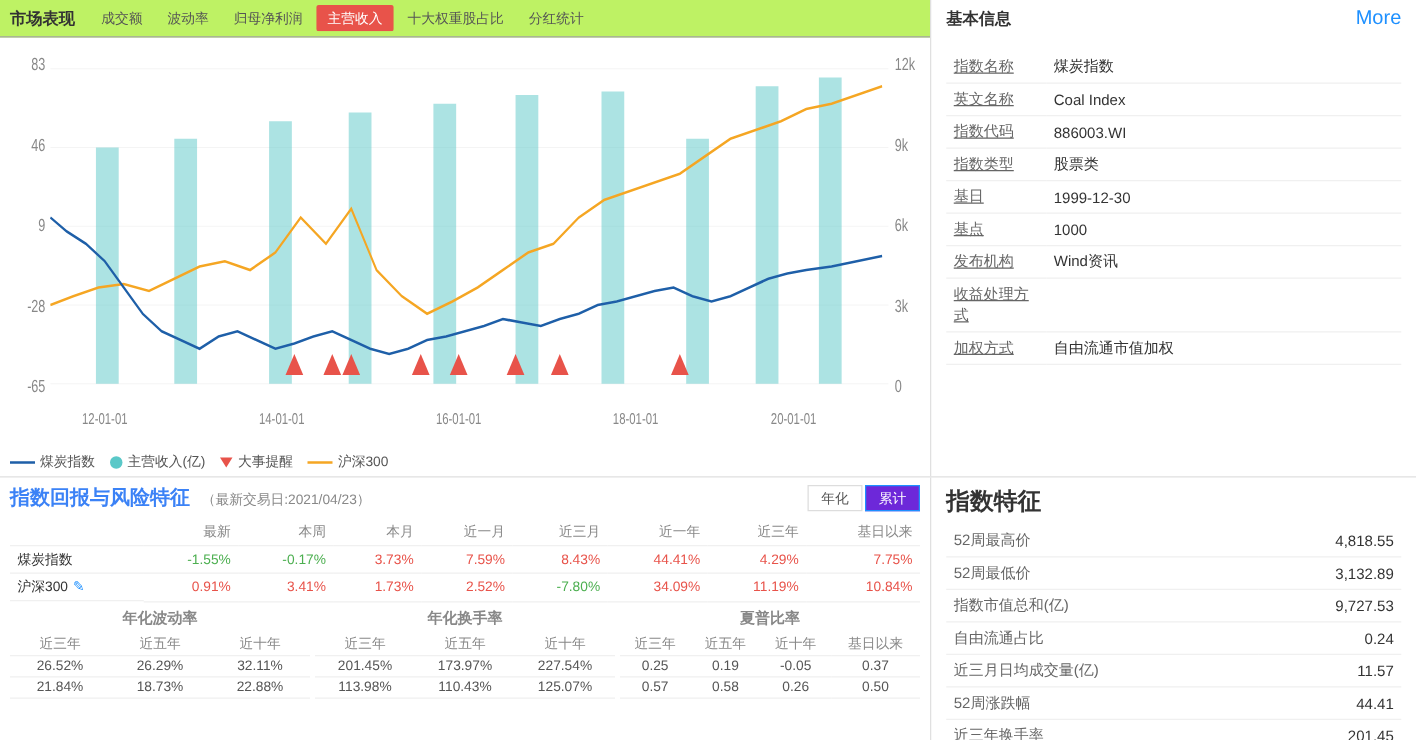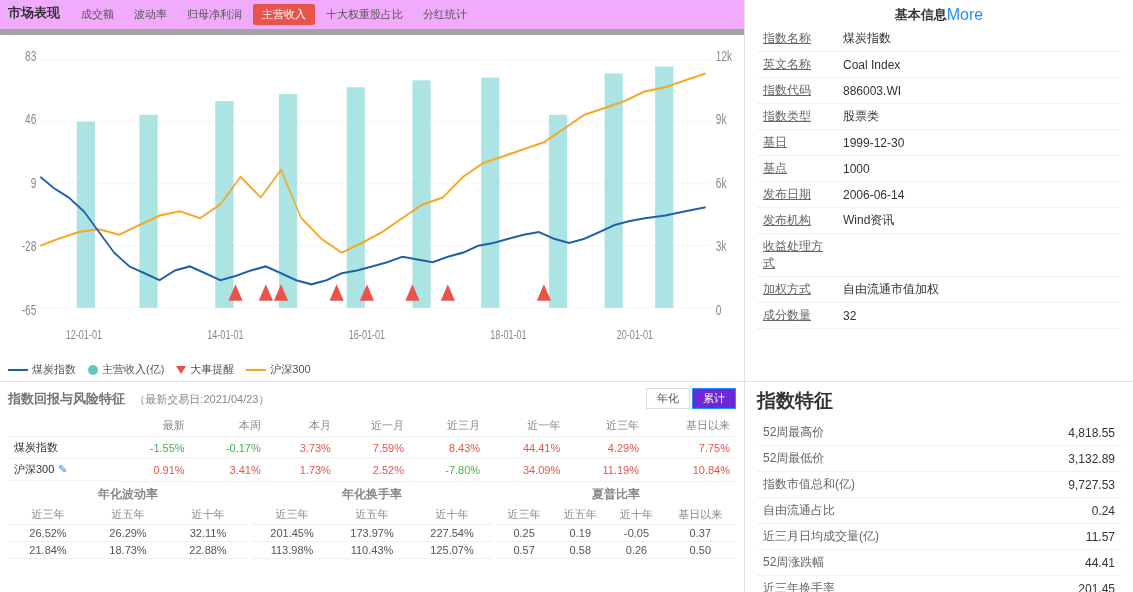--- a/index.html
+++ b/index.html
@@ -26,24 +26,24 @@
     }
     
     .chart-panel {
       width: 745px;
       border-right: 1px solid #e0e0e0;
       display: flex;
       flex-direction: column;
     }
     .chart-header {
       display: flex;
-      align-items: flex-start;
+      align-items: center;
       padding: 4px 8px;
-      border-bottom: 6px solid #a3a3a3;
-      background: #f0abfc;
+      border-bottom: 1px solid #a3a3a3;
+      background: #bef264;
     }
     .chart-title {
       font-size: 13px;
       font-weight: bold;
       color: #333;
       margin-right: 12px;
     }
     .tab-bar {
       display: flex;
       gap: 2px;
@@ -101,23 +101,23 @@
 
     
     .info-panel {
       flex: 1;
       display: flex;
       flex-direction: column;
       padding: 6px 12px;
     }
     .info-header {
       display: flex;
-      justify-content: center;
+      justify-content: space-between;
       align-items: center;
-      margin-bottom: 2px;
+      margin-bottom: 17px;
     }
     .info-title {
       font-size: 13px;
       font-weight: bold;
       color: #333;
     }
     .more-link {
       color: #1e90ff;
       cursor: pointer;
       font-size: 16px;
@@ -157,23 +157,23 @@
       flex-direction: column;
       padding: 6px 8px;
     }
     .returns-header {
       display: flex;
       align-items: center;
       justify-content: space-between;
       margin-bottom: 6px;
     }
     .returns-title {
-      font-size: 13px;
+      font-size: 16px;
       font-weight: bold;
-      color: #737373;
+      color: #3b82f6;
     }
     .returns-subtitle {
       font-size: 11px;
       color: #888;
       margin-left: 6px;
     }
     .toggle-btn-group {
       display: flex;
       gap: 2px;
     }
@@ -479,38 +479,30 @@
         </tr>
         <tr>
           <td>基日</td>
           <td>1999-12-30</td>
         </tr>
         <tr>
           <td>基点</td>
           <td>1000</td>
         </tr>
         <tr>
-          <td>发布日期</td>
-          <td>2006-06-14</td>
-        </tr>
-        <tr>
           <td>发布机构</td>
           <td>Wind资讯</td>
         </tr>
         <tr>
           <td>收益处理方式</td>
           <td></td>
         </tr>
         <tr>
           <td>加权方式</td>
           <td>自由流通市值加权</td>
-        </tr>
-        <tr>
-          <td>成分数量</td>
-          <td>32</td>
         </tr>
       </tbody>
         </table>
     </div>
   </div>
 
   <div class="bottom-row">
 
     <div class="returns-panel">
       <div class="returns-header">

